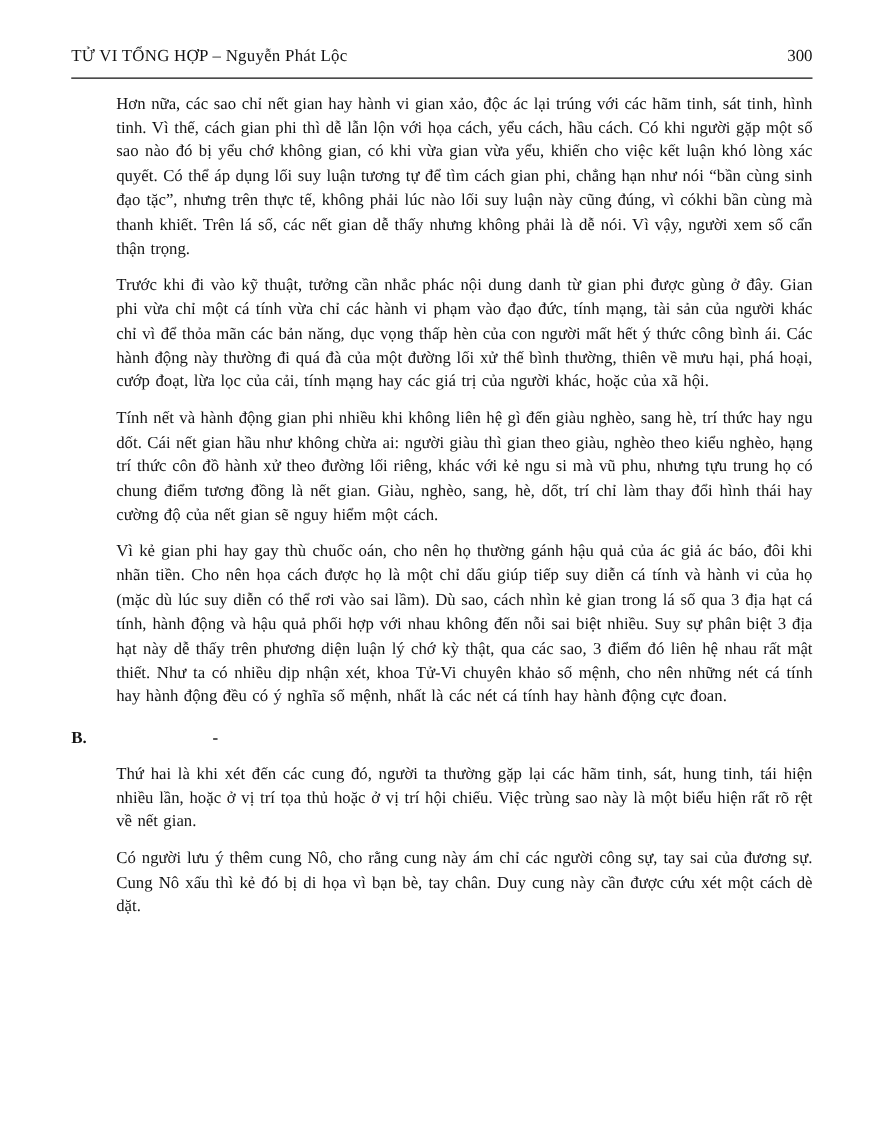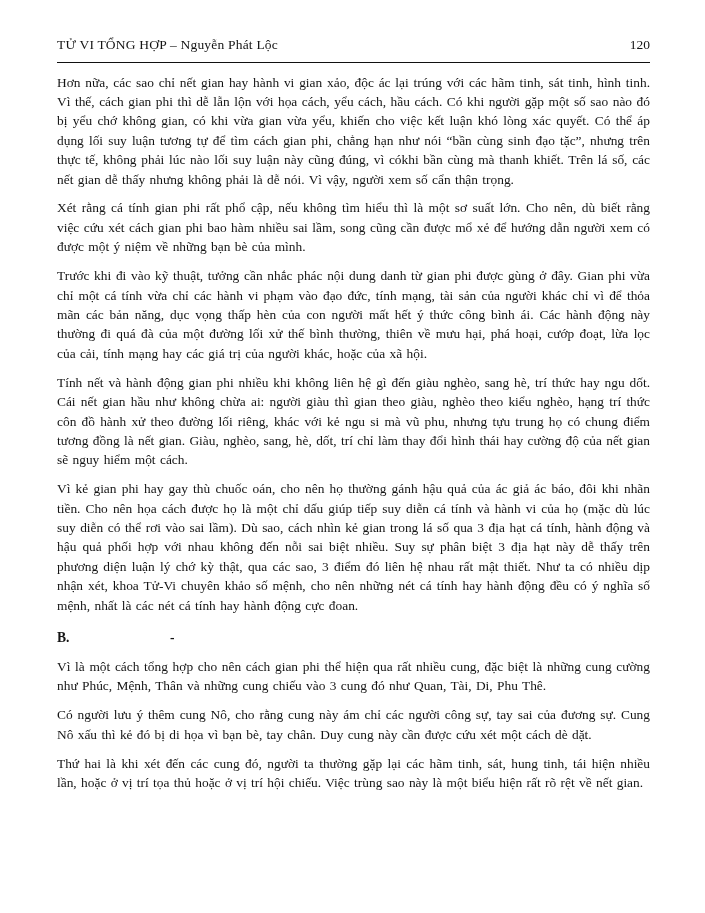--- a/index.html
+++ b/index.html
@@ -28,55 +28,54 @@
     border-bottom: 1.4px solid #111111;
     margin-top: 9px;
   }
   .body-text { margin-top: 1px; }
   .para {
     font-size: 13.4px;
     line-height: 19.4px;
     text-align: justify;
     margin-top: 9.5px;
     word-spacing: 1px;
+    margin-left: 36px;
   }
   .section-heading {
     display: flex;
     align-items: baseline;
     font-size: 13.6px;
     line-height: 19.4px;
     font-weight: bold;
     margin-top: 13px;
   }
   .sec-label { width: 113px; flex: 0 0 auto; }
   .sec-dash { margin-right: 7px; }
   .sec-title { text-decoration: underline; text-underline-offset: 3px; letter-spacing: 0.3px; }
 </style>
 </head>
 <body>
 
 <div class="page">
 
   <div class="doc-header">
     <span class="book-title">TỬ VI TỔNG HỢP – Nguyễn Phát Lộc</span>
-    <span class="page-number">120</span>
+    <span class="page-number">300</span>
   </div>
 
   <hr class="header-rule">
 
   <div class="body-text">
     <p class="para">Hơn nữa, các sao chỉ nết gian hay hành vi gian xảo, độc ác lại trúng với các hãm tinh, sát tinh, hình tinh. Vì thế, cách gian phi thì dễ lẫn lộn với họa cách, yểu cách, hầu cách. Có khi người gặp một số sao nào đó bị yểu chớ không gian, có khi vừa gian vừa yểu, khiến cho việc kết luận khó lòng xác quyết. Có thể áp dụng lối suy luận tương tự để tìm cách gian phi, chẳng hạn như nói “bần cùng sinh đạo tặc”, nhưng trên thực tế, không phải lúc nào lối suy luận này cũng đúng, vì cókhi bần cùng mà thanh khiết. Trên lá số, các nết gian dễ thấy nhưng không phải là dễ nói. Vì vậy, người xem số cẩn thận trọng.</p>
-    <p class="para">Xét rằng cá tính gian phi rất phổ cập, nếu không tìm hiểu thì là một sơ suất lớn. Cho nên, dù biết rằng việc cứu xét cách gian phi bao hàm nhiều sai lầm, song cũng cần được mổ xẻ để hướng dẫn người xem có được một ý niệm về những bạn bè của mình.</p>
     <p class="para">Trước khi đi vào kỹ thuật, tưởng cần nhắc phác nội dung danh từ gian phi được gùng ở đây. Gian phi vừa chỉ một cá tính vừa chỉ các hành vi phạm vào đạo đức, tính mạng, tài sản của người khác chỉ vì để thỏa mãn các bản năng, dục vọng thấp hèn của con người mất hết ý thức công bình ái. Các hành động này thường đi quá đà của một đường lối xử thế bình thường, thiên về mưu hại, phá hoại, cướp đoạt, lừa lọc của cải, tính mạng hay các giá trị của người khác, hoặc của xã hội.</p>
     <p class="para">Tính nết và hành động gian phi nhiều khi không liên hệ gì đến giàu nghèo, sang hè, trí thức hay ngu dốt. Cái nết gian hầu như không chừa ai: người giàu thì gian theo giàu, nghèo theo kiểu nghèo, hạng trí thức côn đồ hành xử theo đường lối riêng, khác với kẻ ngu si mà vũ phu, nhưng tựu trung họ có chung điểm tương đồng là nết gian. Giàu, nghèo, sang, hè, dốt, trí chỉ làm thay đổi hình thái hay cường độ của nết gian sẽ nguy hiểm một cách.</p>
     <p class="para">Vì kẻ gian phi hay gay thù chuốc oán, cho nên họ thường gánh hậu quả của ác giả ác báo, đôi khi nhãn tiền. Cho nên họa cách được họ là một chỉ dấu giúp tiếp suy diễn cá tính và hành vi của họ (mặc dù lúc suy diễn có thể rơi vào sai lầm). Dù sao, cách nhìn kẻ gian trong lá số qua 3 địa hạt cá tính, hành động và hậu quả phối hợp với nhau không đến nỗi sai biệt nhiều. Suy sự phân biệt 3 địa hạt này dễ thấy trên phương diện luận lý chớ kỳ thật, qua các sao, 3 điểm đó liên hệ nhau rất mật thiết. Như ta có nhiều dịp nhận xét, khoa Tử-Vi chuyên khảo số mệnh, cho nên những nét cá tính hay hành động đều có ý nghĩa số mệnh, nhất là các nét cá tính hay hành động cực đoan.</p>
 
     <div class="section-heading">
       <span class="sec-label">B.</span>
       <span class="sec-dash">-</span>
     </div>
 
-    <p class="para">Vì là một cách tổng hợp cho nên cách gian phi thể hiện qua rất nhiều cung, đặc biệt là những cung cường như Phúc, Mệnh, Thân và những cung chiếu vào 3 cung đó như Quan, Tài, Di, Phu Thê.</p>
+    <p class="para">Thứ hai là khi xét đến các cung đó, người ta thường gặp lại các hãm tinh, sát, hung tinh, tái hiện nhiều lần, hoặc ở vị trí tọa thủ hoặc ở vị trí hội chiếu. Việc trùng sao này là một biểu hiện rất rõ rệt về nết gian.</p>
     <p class="para">Có người lưu ý thêm cung Nô, cho rằng cung này ám chỉ các người công sự, tay sai của đương sự. Cung Nô xấu thì kẻ đó bị di họa vì bạn bè, tay chân. Duy cung này cần được cứu xét một cách dè dặt.</p>
-    <p class="para">Thứ hai là khi xét đến các cung đó, người ta thường gặp lại các hãm tinh, sát, hung tinh, tái hiện nhiều lần, hoặc ở vị trí tọa thủ hoặc ở vị trí hội chiếu. Việc trùng sao này là một biểu hiện rất rõ rệt về nết gian.</p>
   </div>
 
 </div>
 
 </body></html>

